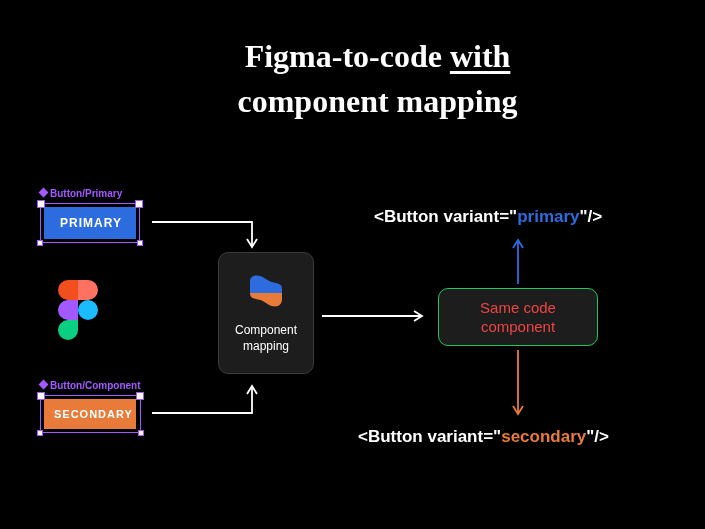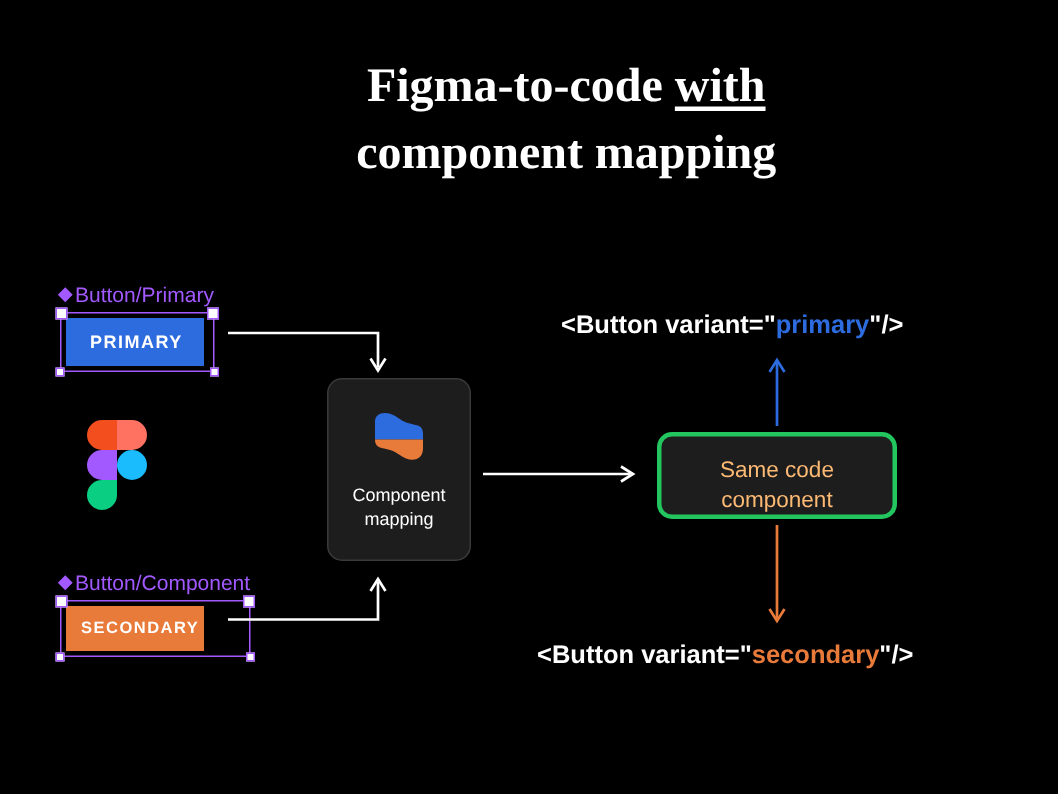--- a/index.html
+++ b/index.html
@@ -29,22 +29,22 @@
     text-underline-offset: 4px;
   }
   
   .primary-btn-wrap {
     position: absolute;
     left: 40px;
     top: 188px;
   }
   .btn-label-top {
     color: #a259ff;
-    font-size: 14px;
-    font-weight: 400;
+    font-size: 10px;
+    font-weight: 700;
     margin-bottom: 4px;
   }
   .btn-diamond {
     display: inline-block;
     transform: rotate(45deg);
     width: 7px; height: 7px;
     margin-right: 3px;
     background: #a259ff;
     vertical-align: 1px;
   }
@@ -125,26 +125,26 @@
     line-height: 1.3;
   }
   
   .same-code-box {
     position: absolute;
     left: 438px;
     top: 288px;
     width: 160px;
     height: 58px;
     background: #1d1d1d;
-    border: 3px solid #22c55e;
+    border: 1px solid #22c55e;
     border-radius: 10px;
     display: flex;
-    align-items: flex-end;
+    align-items: center;
     justify-content: center;
-    color: #fdba74;
+    color: #ef4444;
     font-size: 15px;
     text-align: center;
     line-height: 1.3;
     font-weight: 500;
   }
   
   .code-line {
     position: absolute;
     font-family: -apple-system, sans-serif;
     font-weight: 700;

